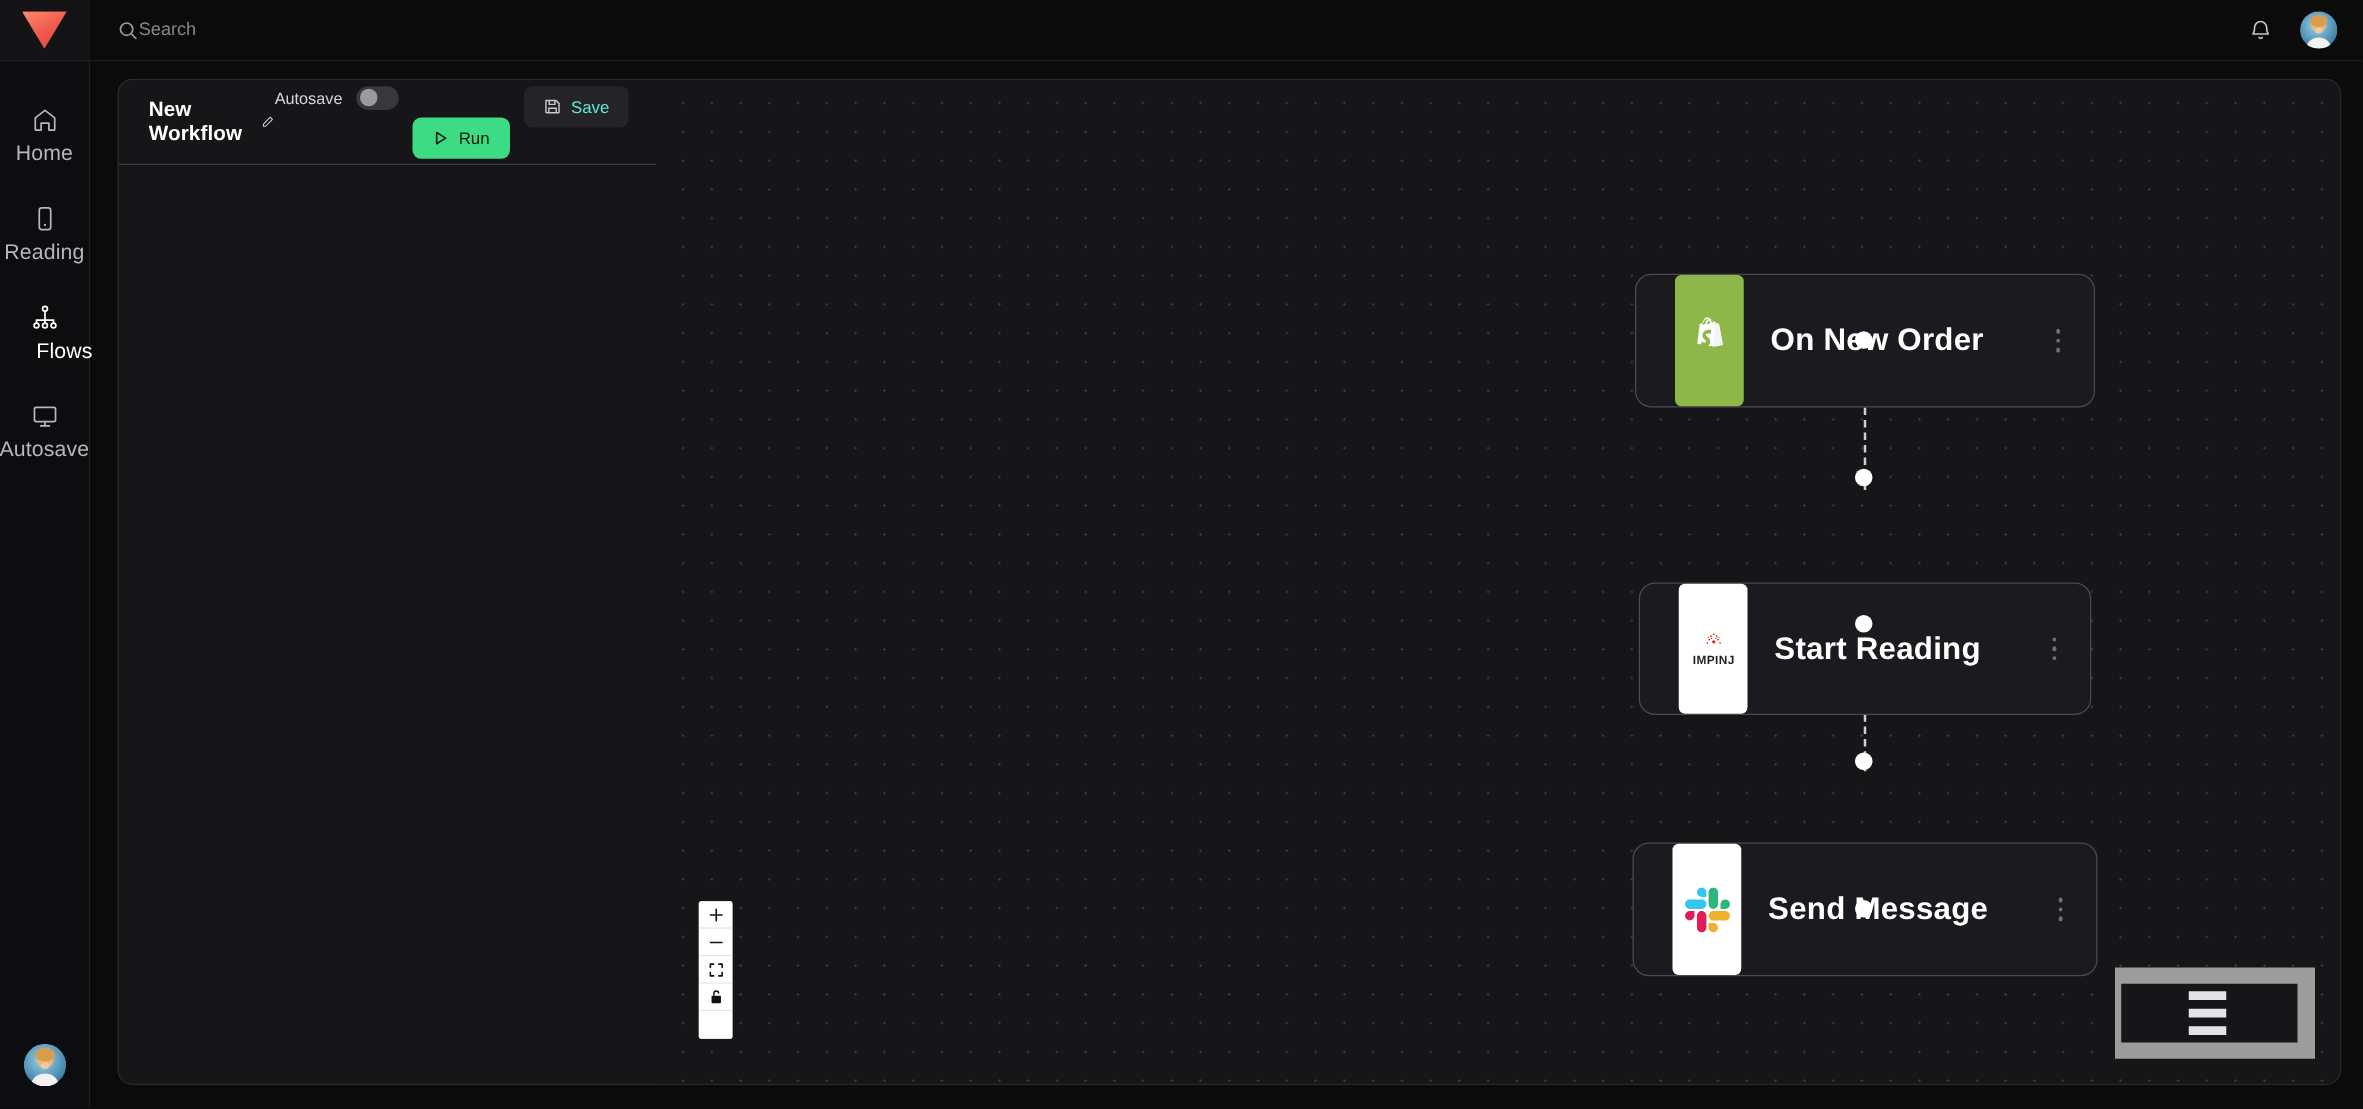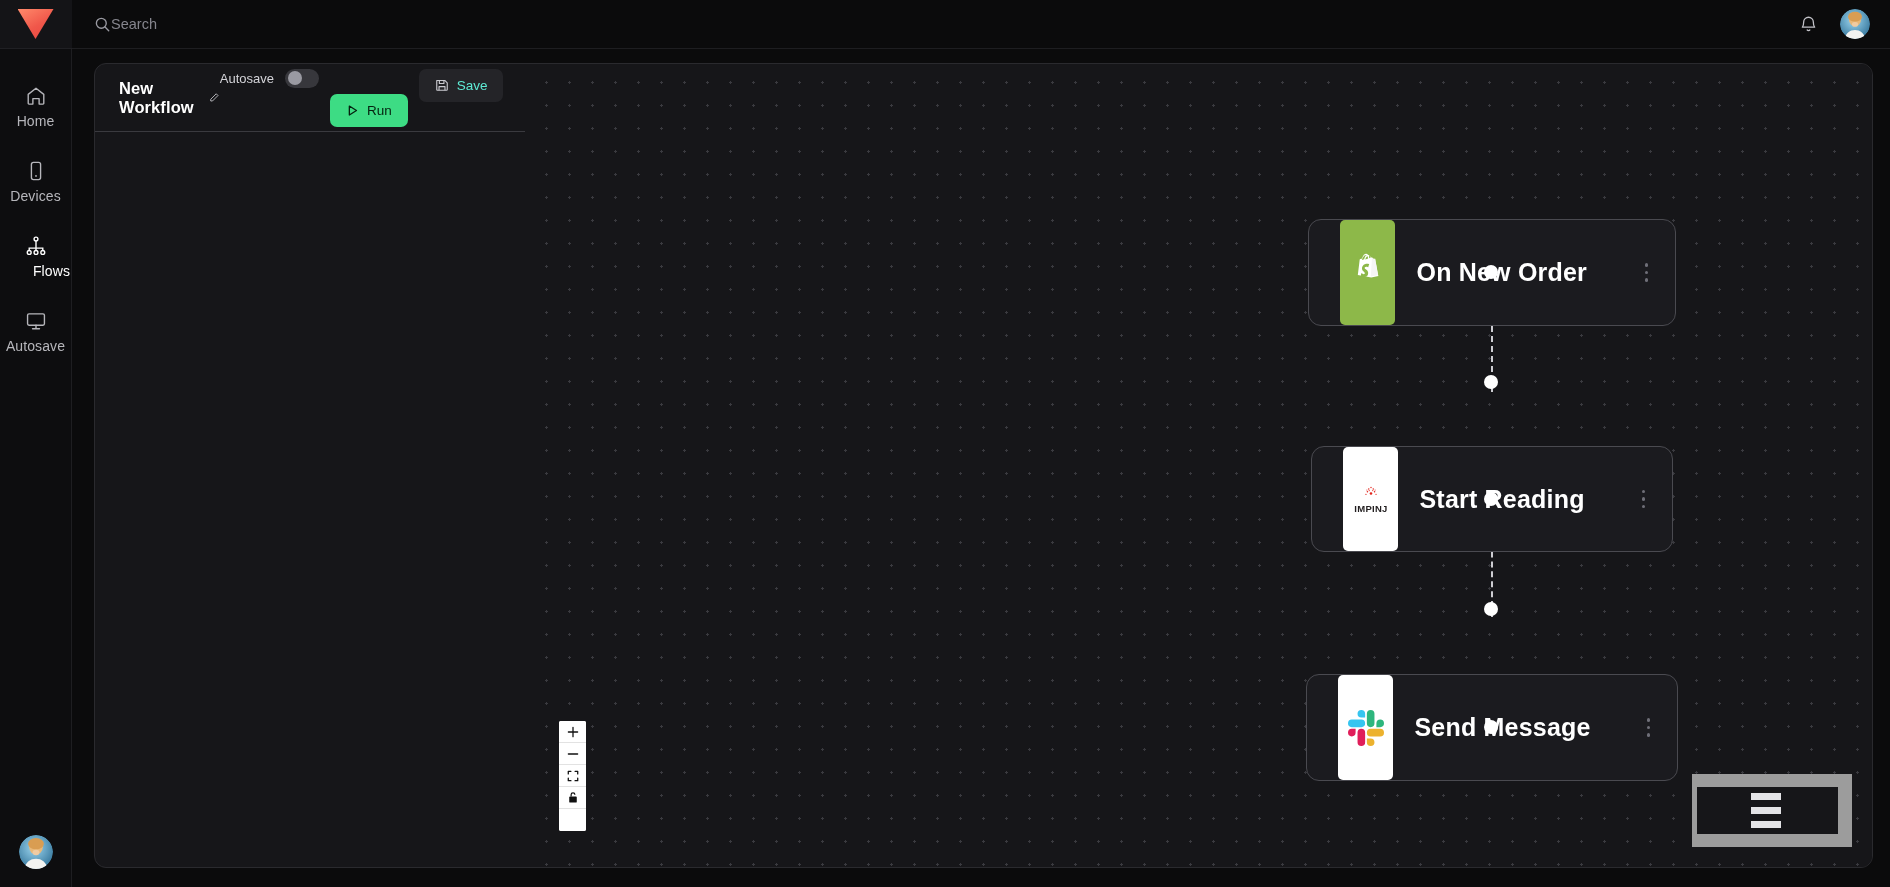--- a/index.html
+++ b/index.html
@@ -32,21 +32,21 @@
     clip-path: polygon(0 0, 100% 0, 50% 100%);
   }
   #nav { margin-top: 25px; width: 100%; }
   .nav-item {
     width: 100%; padding: 11px 0 10px;
     display: flex; flex-direction: column; align-items: center; gap: 6px;
     cursor: pointer; margin-bottom: 10px;
   }
   .nav-item .nav-ico { width: 22px; height: 22px; display:block; }
   .nav-item .nav-label {
-    font-size: 14px; letter-spacing: .1px; color: #b6b6bb;
+    font-size: 17px; letter-spacing: .1px; color: #b6b6bb;
   }
   .nav-item.active .nav-label { color: #ffffff; margin-left: 32px; }
   .nav-item.active .nav-ico path,
   .nav-item.active .nav-ico rect,
   .nav-item.active .nav-ico circle,
   .nav-item.active .nav-ico line { stroke: #ffffff; }
   #rail-avatar {
     margin-top: auto; margin-bottom: 18px;
     width: 34px; height: 34px; border-radius: 50%;
     overflow: hidden; cursor: pointer; flex: 0 0 34px;
@@ -221,21 +221,21 @@
           <path d="M3.5 10.2 12 3.6l8.5 6.6V20a.8.8 0 0 1-.8.8h-4.3v-6h-6.8v6H4.3a.8.8 0 0 1-.8-.8z" stroke="#b6b6bb" stroke-width="1.5" stroke-linejoin="round"></path>
         </svg>
         <span class="nav-label">Home</span>
       </div>
 
       <div class="nav-item">
         <svg class="nav-ico" viewBox="0 0 24 24" fill="none">
           <rect x="7" y="2.6" width="10" height="18.8" rx="2.2" stroke="#b6b6bb" stroke-width="1.5"></rect>
           <circle cx="12" cy="17.4" r="1" fill="#b6b6bb"></circle>
         </svg>
-        <span class="nav-label">Devices</span>
+        <span class="nav-label">Reading</span>
       </div>
 
       <div class="nav-item active">
         <svg class="nav-ico" viewBox="0 0 24 24" fill="none">
           <circle cx="12" cy="4.4" r="2.1" stroke="#ffffff" stroke-width="1.5"></circle>
           <circle cx="4.6" cy="19" r="2.1" stroke="#ffffff" stroke-width="1.5"></circle>
           <circle cx="12" cy="19" r="2.1" stroke="#ffffff" stroke-width="1.5"></circle>
           <circle cx="19.4" cy="19" r="2.1" stroke="#ffffff" stroke-width="1.5"></circle>
           <path d="M12 6.5v4.3M4.6 16.9v-2.6h14.8v2.6M12 11v5.9" stroke="#ffffff" stroke-width="1.5" stroke-linecap="round"></path>
         </svg>
@@ -356,21 +356,21 @@
               <span class="node-label">On New Order</span>
               <div class="node-menu">
                 <span></span>
                   <span></span>
                   <span></span>
               </div>
             </div>
             <div class="handle" style="top:201px;"></div>
             <div class="handle" style="top:311px;"></div>
 
-            <div class="wf-node" style="left:786px; top:382px; width:362px; height:106px;">
+            <div class="wf-node" style="left:786px; top:402px; width:362px; height:106px;">
               <div class="node-icon impinj-bg">
                 <svg width="28" height="16" viewBox="0 0 30 16">
                   <g fill="#e2231a">
                     <circle cx="15" cy="8.5" r="1.4"></circle>
                     <circle cx="11.2" cy="6.6" r=".85"></circle>
                       <circle cx="18.8" cy="6.6" r=".85"></circle>
                     <circle cx="12.6" cy="3.6" r=".8"></circle>
                       <circle cx="17.4" cy="3.6" r=".8"></circle>
                     <circle cx="15" cy="2.1" r=".75"></circle>
                     <circle cx="9.6" cy="9.4" r=".7"></circle>

